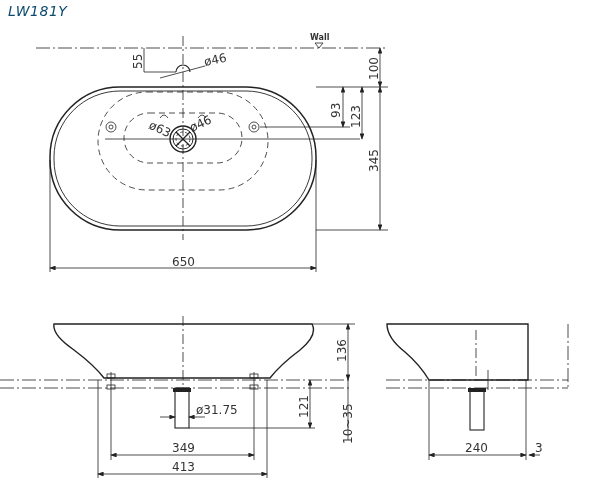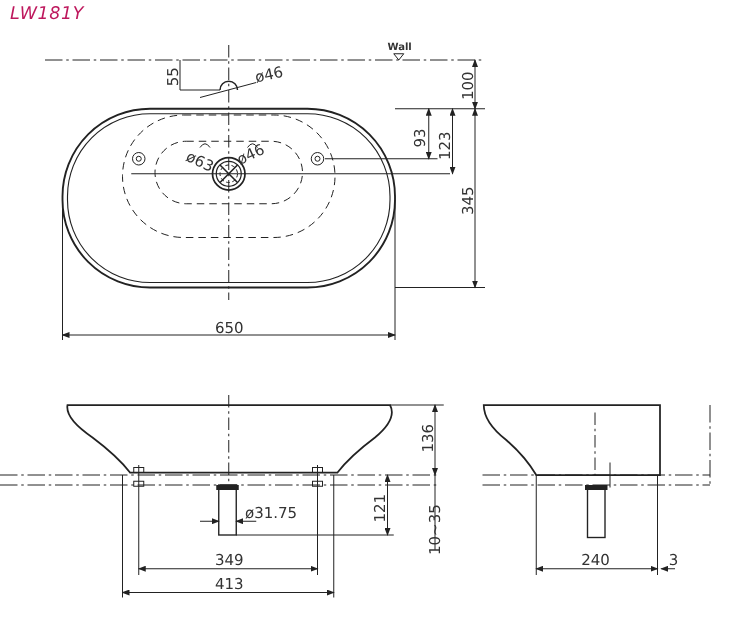--- a/index.html
+++ b/index.html
@@ -1,18 +1,18 @@
 <!DOCTYPE html>
 <html><head>
 <meta charset="utf-8">
 <style>
   html, body { margin: 0; padding: 0; background: #ffffff; }
   body { width: 600px; height: 496px; overflow: hidden; position: relative; font-family: "DejaVu Sans", sans-serif; }
   #drawing { position: absolute; left: 0; top: 0; }
-  .title { position: absolute; left: 8px; top: 3px; font-family: "DejaVu Sans", sans-serif; font-style: italic; font-size: 14px; color: #be185d; letter-spacing: 0.5px; }
+  .title { position: absolute; left: 8px; top: 3px; font-family: "DejaVu Sans", sans-serif; font-style: italic; font-size: 14px; color: #0c4a6e; letter-spacing: 0.5px; }
   svg text { font-family: "DejaVu Sans", sans-serif; fill: #333; }
   .dim { font-size: 12px; }
   .small { font-size: 8px; font-weight: bold; }
 </style>
 </head>
 <body>
 
 <div class="title">LW181Y</div>
 
 <svg id="drawing" width="600" height="496" viewBox="0 0 600 496">

